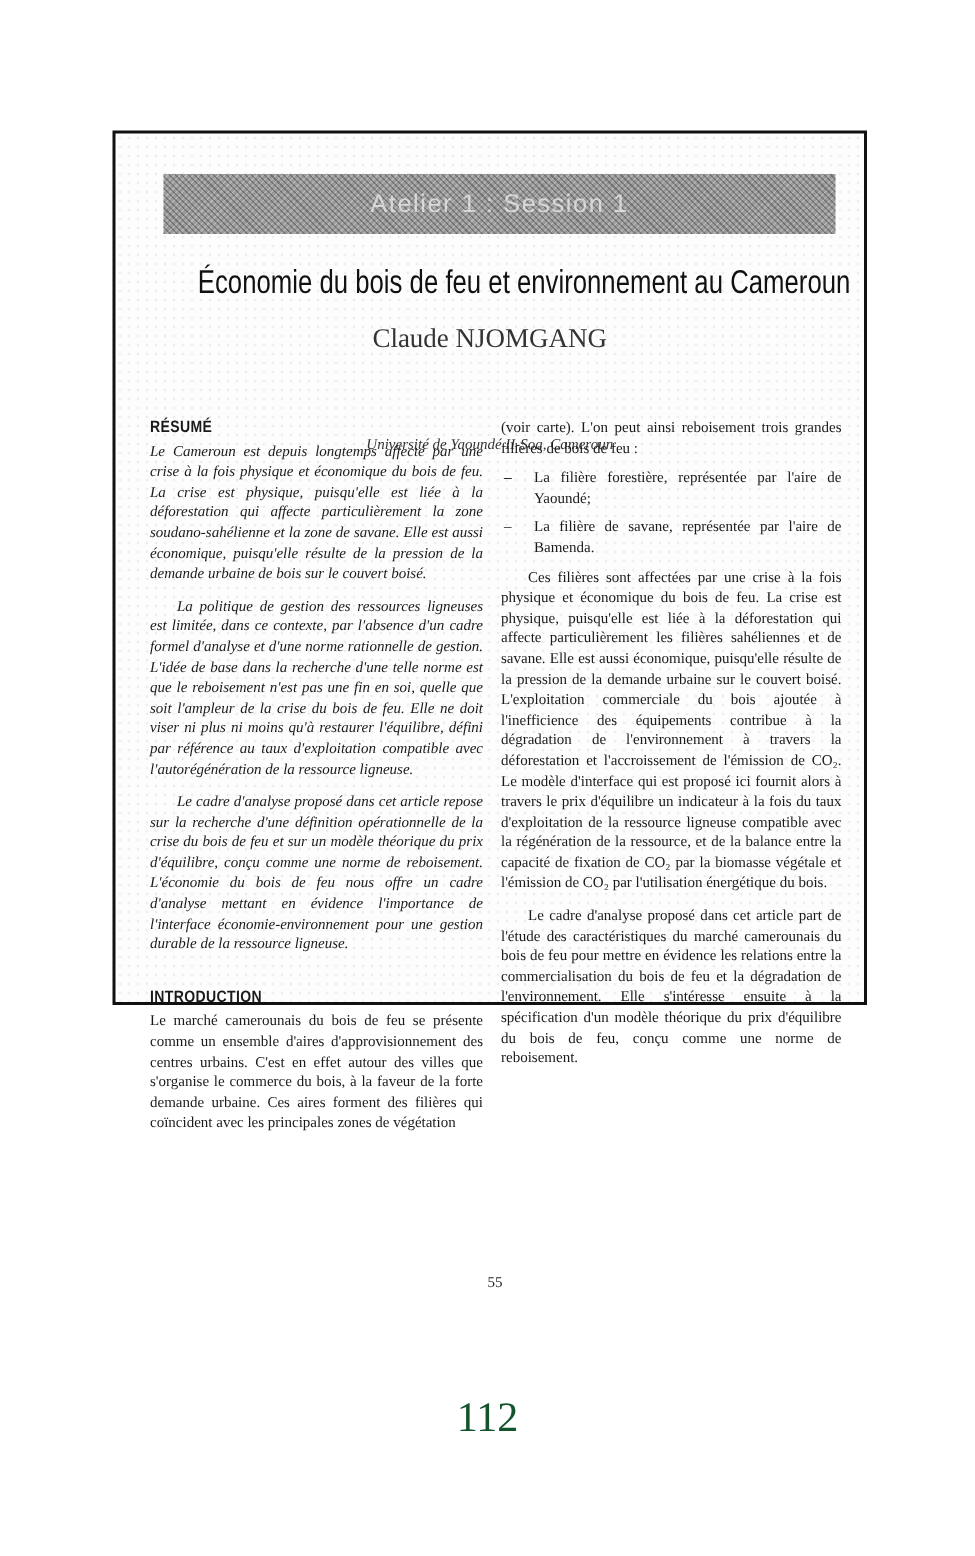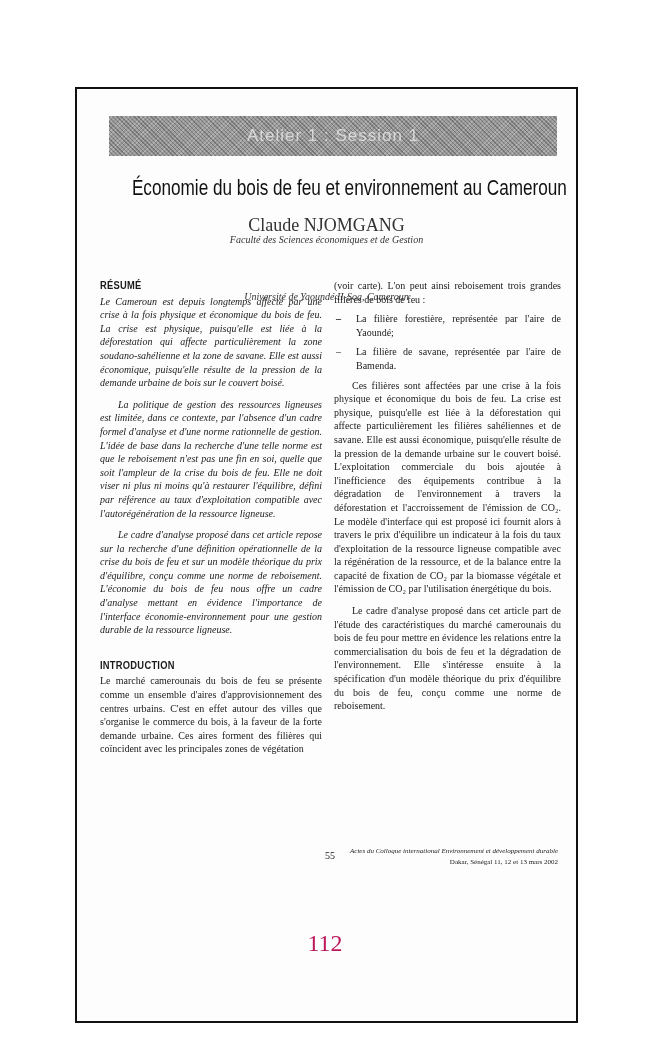--- a/index.html
+++ b/index.html
@@ -1,21 +1,21 @@
 <!DOCTYPE html>
 <html><head>
 <meta charset="utf-8">
 <style>
   html, body { margin:0; padding:0; }
   body {
     width:650px; height:1037px; background:#ffffff; position:relative; overflow:hidden;
     font-family:"Liberation Serif", "DejaVu Serif", serif; color:#1a1a1a;
   }
   .frame {
-    position:absolute; left:75px; top:87px; width:503px; height:936px;
+    position:absolute; left:75px; top:87px; width:503px; height:583px;
     border:2px solid #111; box-sizing:border-box; background:#fdfdfd;
     background-image: radial-gradient(#d8d8d8 0.6px, transparent 0.7px);
     background-size:6px 6px;
   }
   .banner {
     position:absolute; left:32px; top:27px; width:448px; height:40px;
     background:#9a9a9a;
     background-image:
       repeating-linear-gradient(45deg, rgba(0,0,0,0.25) 0 1px, transparent 1px 3px),
       repeating-linear-gradient(-45deg, rgba(255,255,255,0.25) 0 1px, transparent 1px 3px);
@@ -46,33 +46,32 @@
   .it { font-style:italic; }
   .indent { text-indent:18px; }
   .gap { height:8px; }
   .bullets { list-style:none; margin:6px 0; padding:0; }
   .bullets li { position:relative; padding-left:22px; margin-bottom:6px; }
   .bullets li .dash { position:absolute; left:2px; top:0; }
   .footer { position:absolute; left:0; right:0; top:757px; height:24px; }
   .pg { position:absolute; left:248px; top:4px; font-size:10px; }
   .conf { position:absolute; right:18px; top:0; text-align:right; font-size:7px; line-height:11px; }
   .conf .c1 { font-style:italic; }
-  .pagenum { position:absolute; left:0; right:0; top:930px; text-align:center; font-size:24px; color:#be185d; }
+  .pagenum { position:absolute; left:0; right:0; top:930px; text-align:center; font-size:28px; color:#14532d; }
 </style>
 </head>
 <body>
 
 <div class="frame">
   <div class="banner">
     <span>Atelier 1 : Session 1</span>
   </div>
 
   <div class="title">Économie du bois de feu et environnement au Cameroun</div>
   <div class="author">Claude NJOMGANG</div>
-  <div class="affil l1">Faculté des Sciences économiques et de Gestion</div>
   <div class="affil l2">Université de Yaoundé II-Soa, Cameroun</div>
 
   <div class="col left">
     <div class="heading">RÉSUMÉ</div>
     <p class="it">Le Cameroun est depuis longtemps affecté par une crise à la fois physique et économique du bois de feu. La crise est physique, puisqu'elle est liée à la déforestation qui affecte particulièrement la zone soudano-sahélienne et la zone de savane. Elle est aussi économique, puisqu'elle résulte de la pression de la demande urbaine de bois sur le couvert boisé.</p>
     <div class="gap"></div>
     <p class="it indent">La politique de gestion des ressources ligneuses est limitée, dans ce contexte, par l'absence d'un cadre formel d'analyse et d'une norme rationnelle de gestion. L'idée de base dans la recherche d'une telle norme est que le reboisement n'est pas une fin en soi, quelle que soit l'ampleur de la crise du bois de feu. Elle ne doit viser ni plus ni moins qu'à restaurer l'équilibre, défini par référence au taux d'exploitation compatible avec l'autorégénération de la ressource ligneuse.</p>
     <div class="gap"></div>
     <p class="it indent">Le cadre d'analyse proposé dans cet article repose sur la recherche d'une définition opérationnelle de la crise du bois de feu et sur un modèle théorique du prix d'équilibre, conçu comme une norme de reboisement. L'économie du bois de feu nous offre un cadre d'analyse mettant en évidence l'importance de l'interface économie-environnement pour une gestion durable de la ressource ligneuse.</p>
     <div class="gap" style="height:22px"></div>
@@ -95,20 +94,16 @@
         <span>La filière de savane, représentée par l'aire de Bamenda.</span>
       </li>
     </ul>
     <p class="indent">Ces filières sont affectées par une crise à la fois physique et économique du bois de feu. La crise est physique, puisqu'elle est liée à la déforestation qui affecte particulièrement les filières sahéliennes et de savane. Elle est aussi économique, puisqu'elle résulte de la pression de la demande urbaine sur le couvert boisé. L'exploitation commerciale du bois ajoutée à l'inefficience des équipements contribue à la dégradation de l'environnement à travers la déforestation et l'accroissement de l'émission de CO₂. Le modèle d'interface qui est proposé ici fournit alors à travers le prix d'équilibre un indicateur à la fois du taux d'exploitation de la ressource ligneuse compatible avec la régénération de la ressource, et de la balance entre la capacité de fixation de CO₂ par la biomasse végétale et l'émission de CO₂ par l'utilisation énergétique du bois.</p>
     <div class="gap"></div>
     <p class="indent">Le cadre d'analyse proposé dans cet article part de l'étude des caractéristiques du marché camerounais du bois de feu pour mettre en évidence les relations entre la commercialisation du bois de feu et la dégradation de l'environnement. Elle s'intéresse ensuite à la spécification d'un modèle théorique du prix d'équilibre du bois de feu, conçu comme une norme de reboisement.</p>
   </div>
 
   <div class="footer">
     <span class="pg">55</span>
-    <div class="conf">
-      <div class="c1">Actes du Colloque international Environnement et développement durable</div>
-      <div>Dakar, Sénégal 11, 12 et 13 mars 2002</div>
-    </div>
   </div>
 </div>
 
 <div class="pagenum">112</div>
 
 </body></html>

